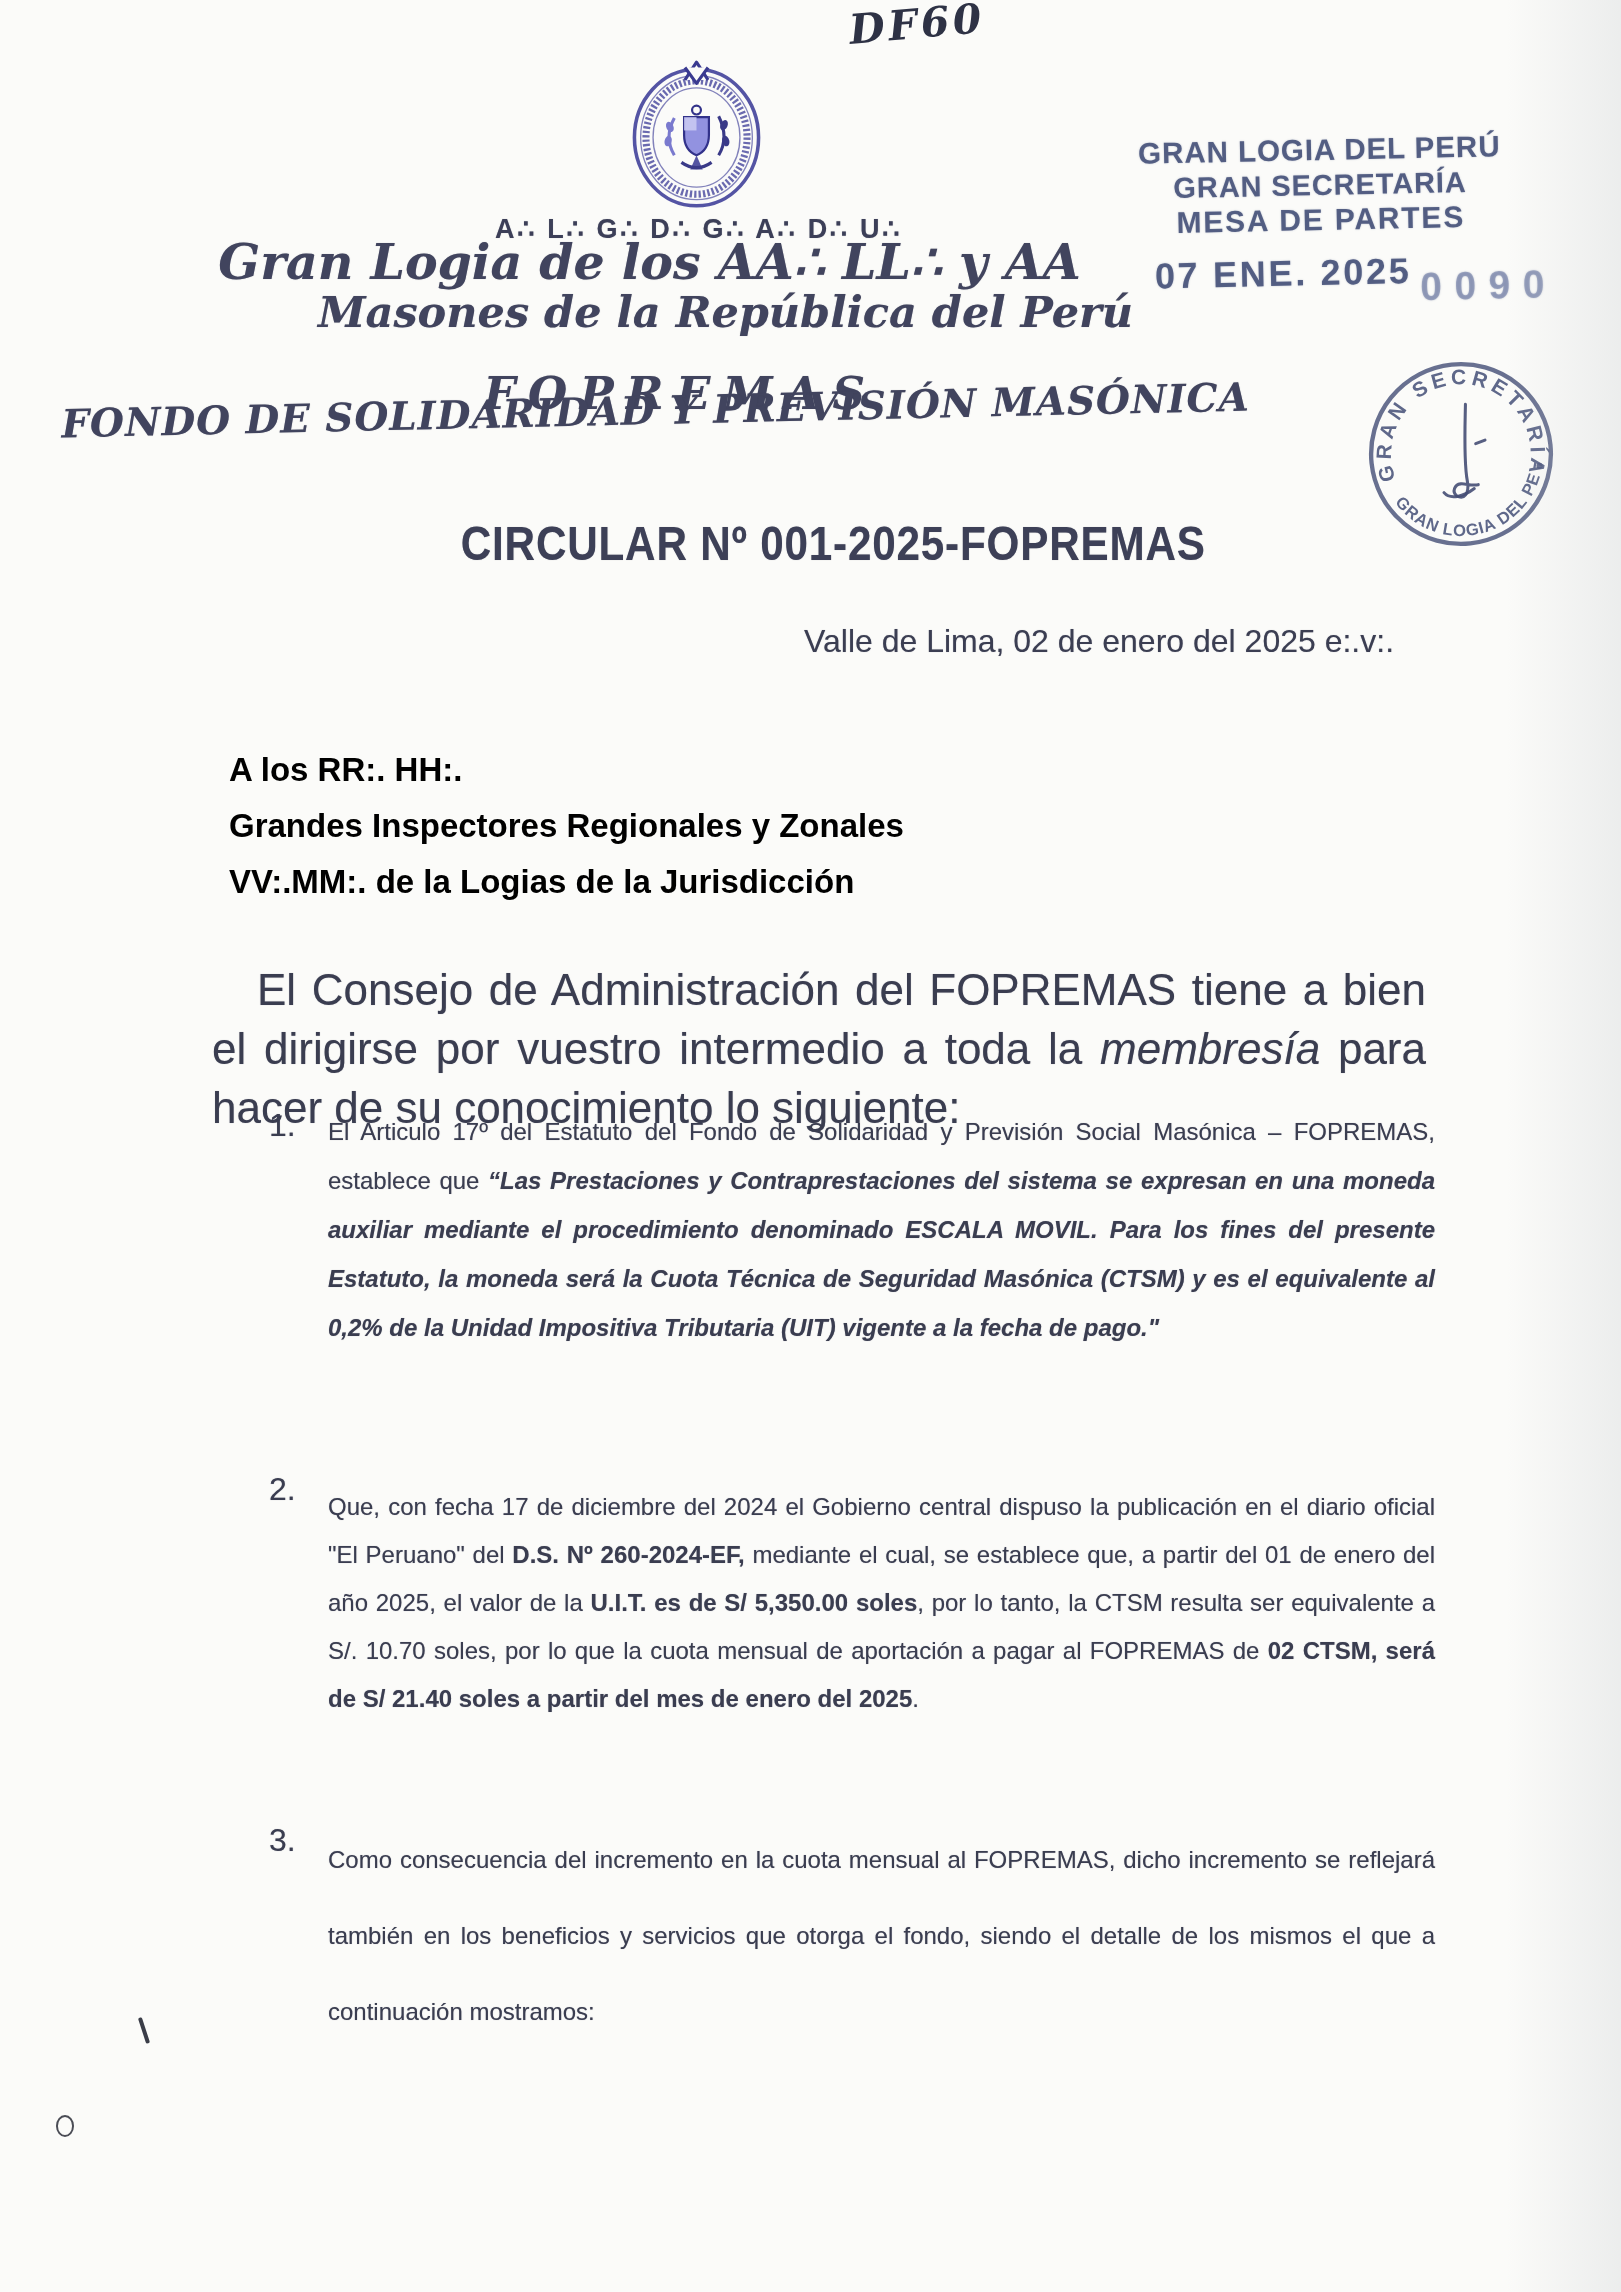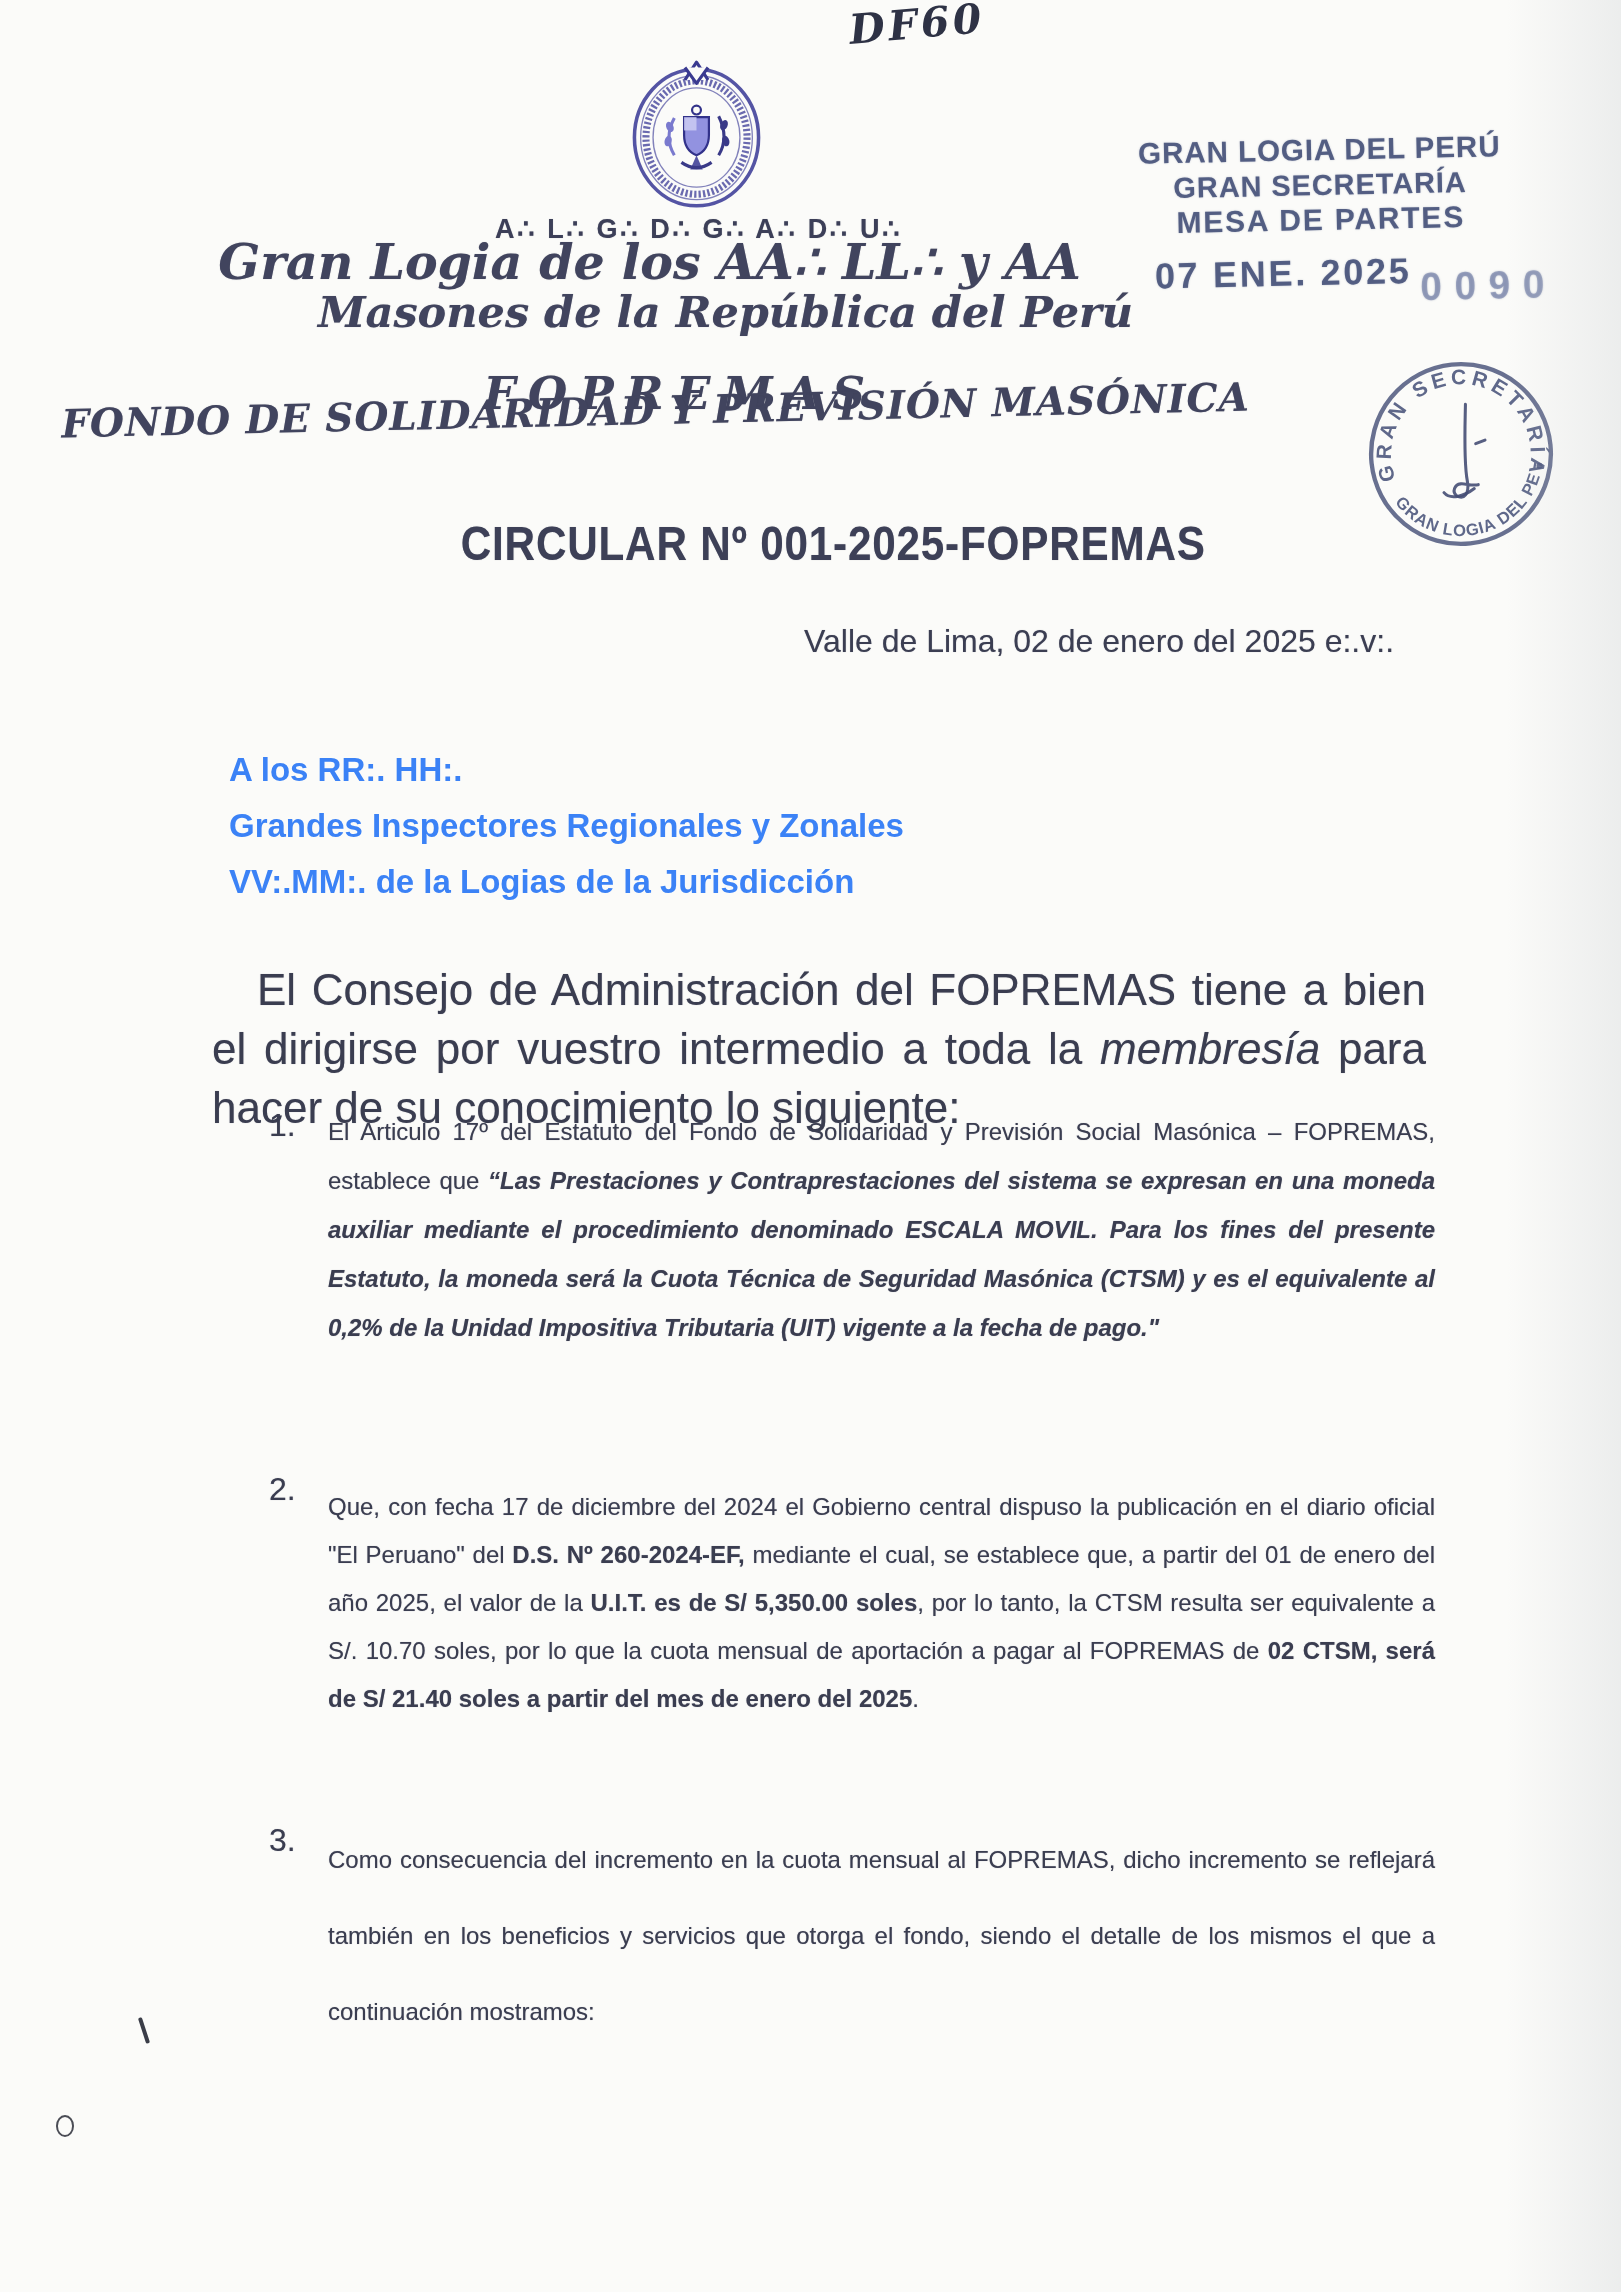--- a/index.html
+++ b/index.html
@@ -55,21 +55,21 @@
   
   .round-stamp{left:1365px;top:358px;width:192px;height:192px;transform:rotate(-6deg);opacity:.92;}
 
   
   .title{left:72px;top:516px;width:1522px;text-align:center;}
   .title span{display:inline-block;transform:scaleX(.88);transform-origin:center;
     font-weight:bold;font-size:48px;letter-spacing:0.9px;color:#3d4057;}
   .dateline{left:804px;top:623px;font-size:32px;}
 
   
-  .addr{left:229px;top:742px;font-weight:bold;font-size:33px;line-height:56px;color:#3b82f6;}
+  .addr{left:229px;top:742px;font-weight:bold;font-size:33px;line-height:56px;color:#000000;}
   .addr .closing{text-decoration:underline;text-underline-offset:6.3px;text-decoration-thickness:2.7px;}
 
   
   .intro{left:212px;top:960px;width:1214px;font-size:44px;line-height:59px;
     text-align:justify;text-indent:45px;color:#3a3d50;}
   .item{left:269px;width:1166px;padding-left:0;color:#3a3d50;}
   .item .num{position:absolute;left:0;top:0;font-size:32px;}
   .item .itext{margin-left:59px;font-size:24px;text-align:justify;}
   .i1{top:1107px;} .i1 .itext{line-height:49px;}
   .i2{top:1471px;} .i2 .itext{line-height:48px;margin-top:12px;}

